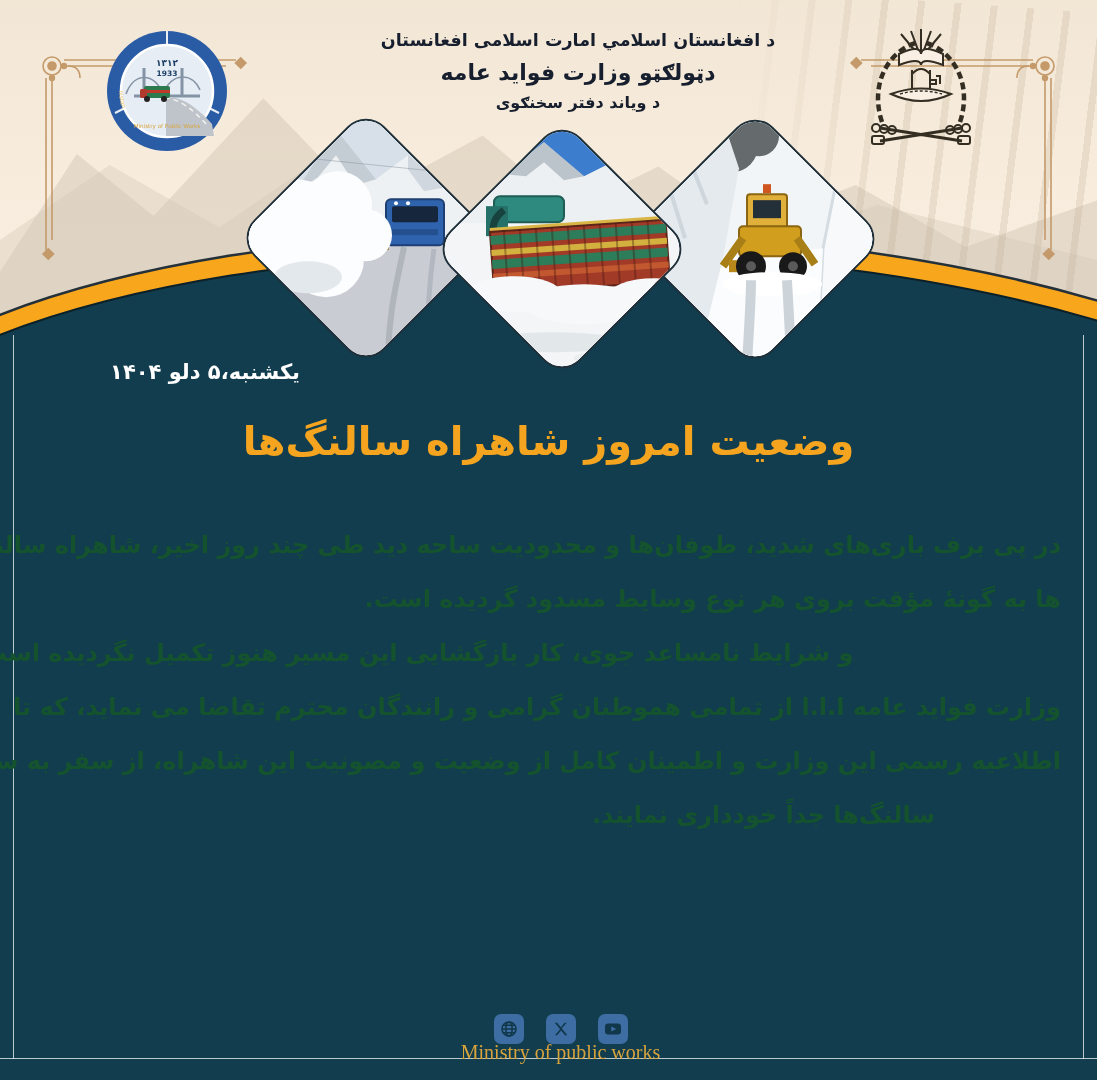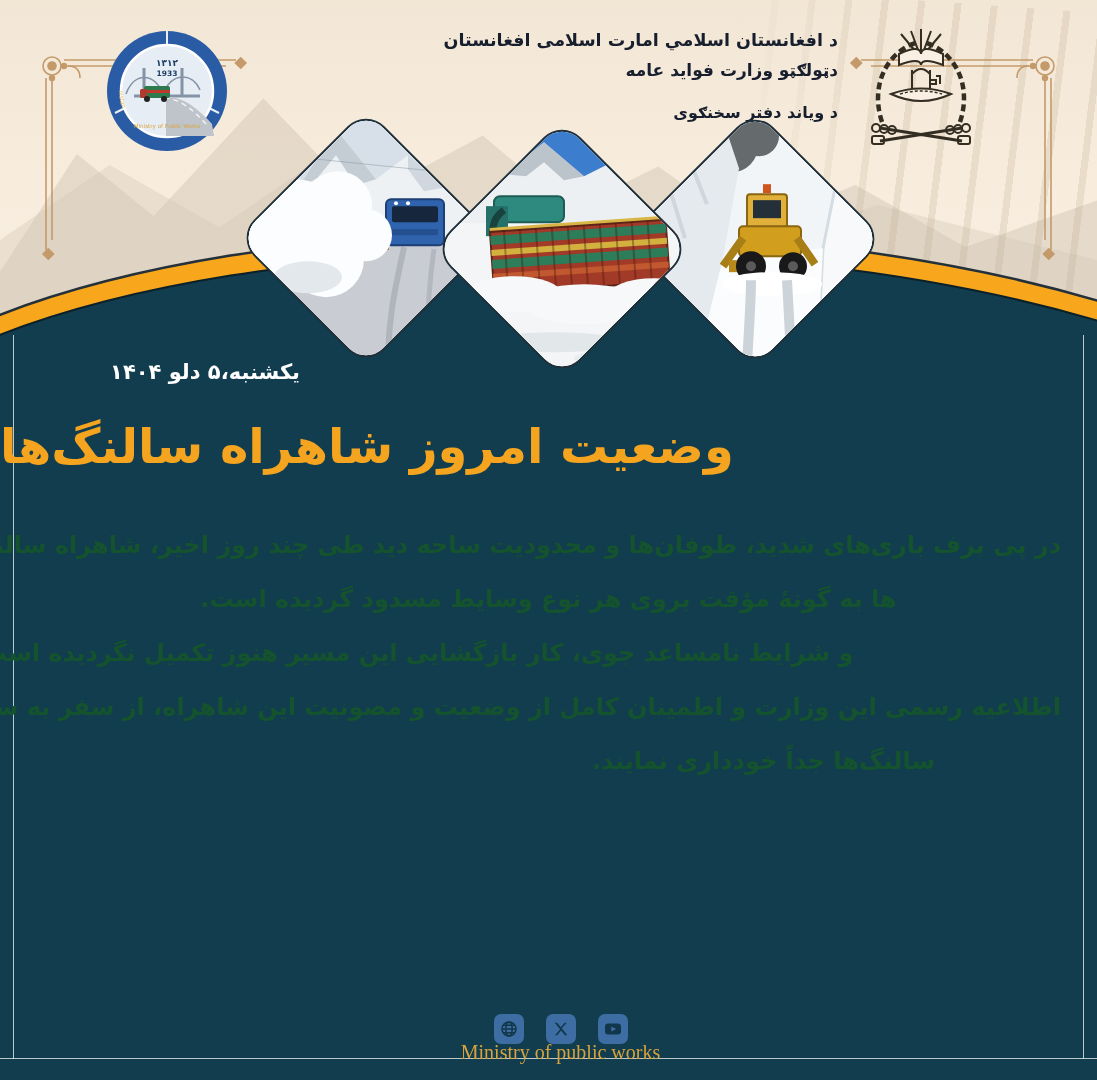--- a/index.html
+++ b/index.html
@@ -30,37 +30,37 @@
   .frame-v{width:1px;top:335px;height:724px;}
   .frame-b{left:0;width:1097px;height:1px;top:1058px;}
   
   .diamond{position:absolute;width:180px;height:180px;transform:rotate(45deg);
            border-radius:26px;overflow:hidden;border:2px solid #20303a;background:#fff;}
   .d-left{left:274px;top:146px;}
   .d-right{left:663px;top:147px;}
   .d-mid{left:470px;top:157px;}
   .photo{position:absolute;left:-40px;top:-40px;width:256px;height:256px;transform:rotate(-45deg);}
   
-  .header-block{position:absolute;left:318px;top:30px;width:520px;text-align:right;
+  .header-block{position:absolute;left:318px;top:30px;width:520px;text-align:center;
                 color:#171f2e;font-weight:bold;}
   .header-block .h1{font-size:17.5px;margin-bottom:10px;}
-  .header-block .h2{font-size:17px;margin-bottom:23px;}
+  .header-block .h2{font-size:22px;margin-bottom:8px;}
   .header-block .h3{font-size:16px;margin-top:8px;}
   .logo-wrap{position:absolute;left:104px;top:28px;width:126px;height:126px;}
   .emblem-wrap{position:absolute;left:862px;top:24px;width:118px;height:132px;}
   
   .date-line{position:absolute;left:78px;top:360px;width:222px;text-align:right;
              color:#ffffff;font-weight:bold;font-size:21px;}
-  .main-title{position:absolute;left:0;top:418px;width:1097px;text-align:left;
-              color:#f4a41e;font-weight:bold;font-size:48px;}
+  .main-title{position:absolute;left:0;top:418px;width:1097px;text-align:center;
+              color:#f4a41e;font-weight:bold;font-size:40px;}
   .body-block{position:absolute;left:36px;top:518px;width:1025px;color:#14532d;
               font-weight:bold;font-size:24px;}
   .bl{height:54px;line-height:54px;white-space:nowrap;overflow:visible;}
   .stretch{text-align:justify;text-align-last:justify;text-justify:inter-word;}
-  .centerline{text-align:center;}
+  .centerline{text-align:right;}
   .shiftL{text-align:center;transform:translateX(-135px);}
   .shiftR{text-align:right;transform:translateX(-126px);}
   
   .social-row{position:absolute;left:24px;top:1014px;width:1073px;display:flex;
               justify-content:center;gap:22px;}
   .social-tile{width:30px;height:30px;border-radius:7px;background:#3e6da3;
                display:flex;align-items:center;justify-content:center;}
   .brand{position:absolute;left:24px;top:1041px;width:1073px;text-align:center;
          font-family:"Liberation Serif",serif;font-size:20px;color:#d9a33c;direction:ltr;}
 </style>
@@ -277,20 +277,21 @@
   </div>
 
   <div class="date-line">یکشنبه،۵ دلو ۱۴۰۴</div>
 
   <div class="main-title">وضعیت امروز شاهراه سالنگ‌ها</div>
 
   <div class="body-block">
     <div class="bl stretch">در پی برف باری‌های شدید، طوفان‌ها و محدودیت ساحه دید طی چند روز اخیر، شاهراه سالنگ</div>
     <div class="bl centerline">ها به گونهٔ مؤقت بروی هر نوع وسایط مسدود گردیده است.</div>
     <div class="bl shiftL">و شرایط نامساعد جوی، کار بازگشایی این مسیر هنوز تکمیل نگردیده است.</div>
+    <div class="bl stretch">وزارت فواید عامه ا.ا.ا از تمامی هموطنان گرامی و رانندگان محترم تقاضا می نماید، که تا</div>
     <div class="bl stretch">اطلاعیه رسمی این وزارت و اطمینان کامل از وضعیت و مصونیت این شاهراه، از سفر به سوی</div>
     <div class="bl shiftR">سالنگ‌ها جداً خودداری نمایند.</div>
   </div>
 
   <div class="social-row">
     <div class="social-tile">
       <svg viewBox="0 0 20 20" width="20" height="20">
         <rect x="2" y="4.5" width="16" height="11" rx="3.2" fill="#10384a"></rect>
         <polygon points="8.3,7.5 13.2,10 8.3,12.5" fill="#3e6da3"></polygon>
       </svg>

